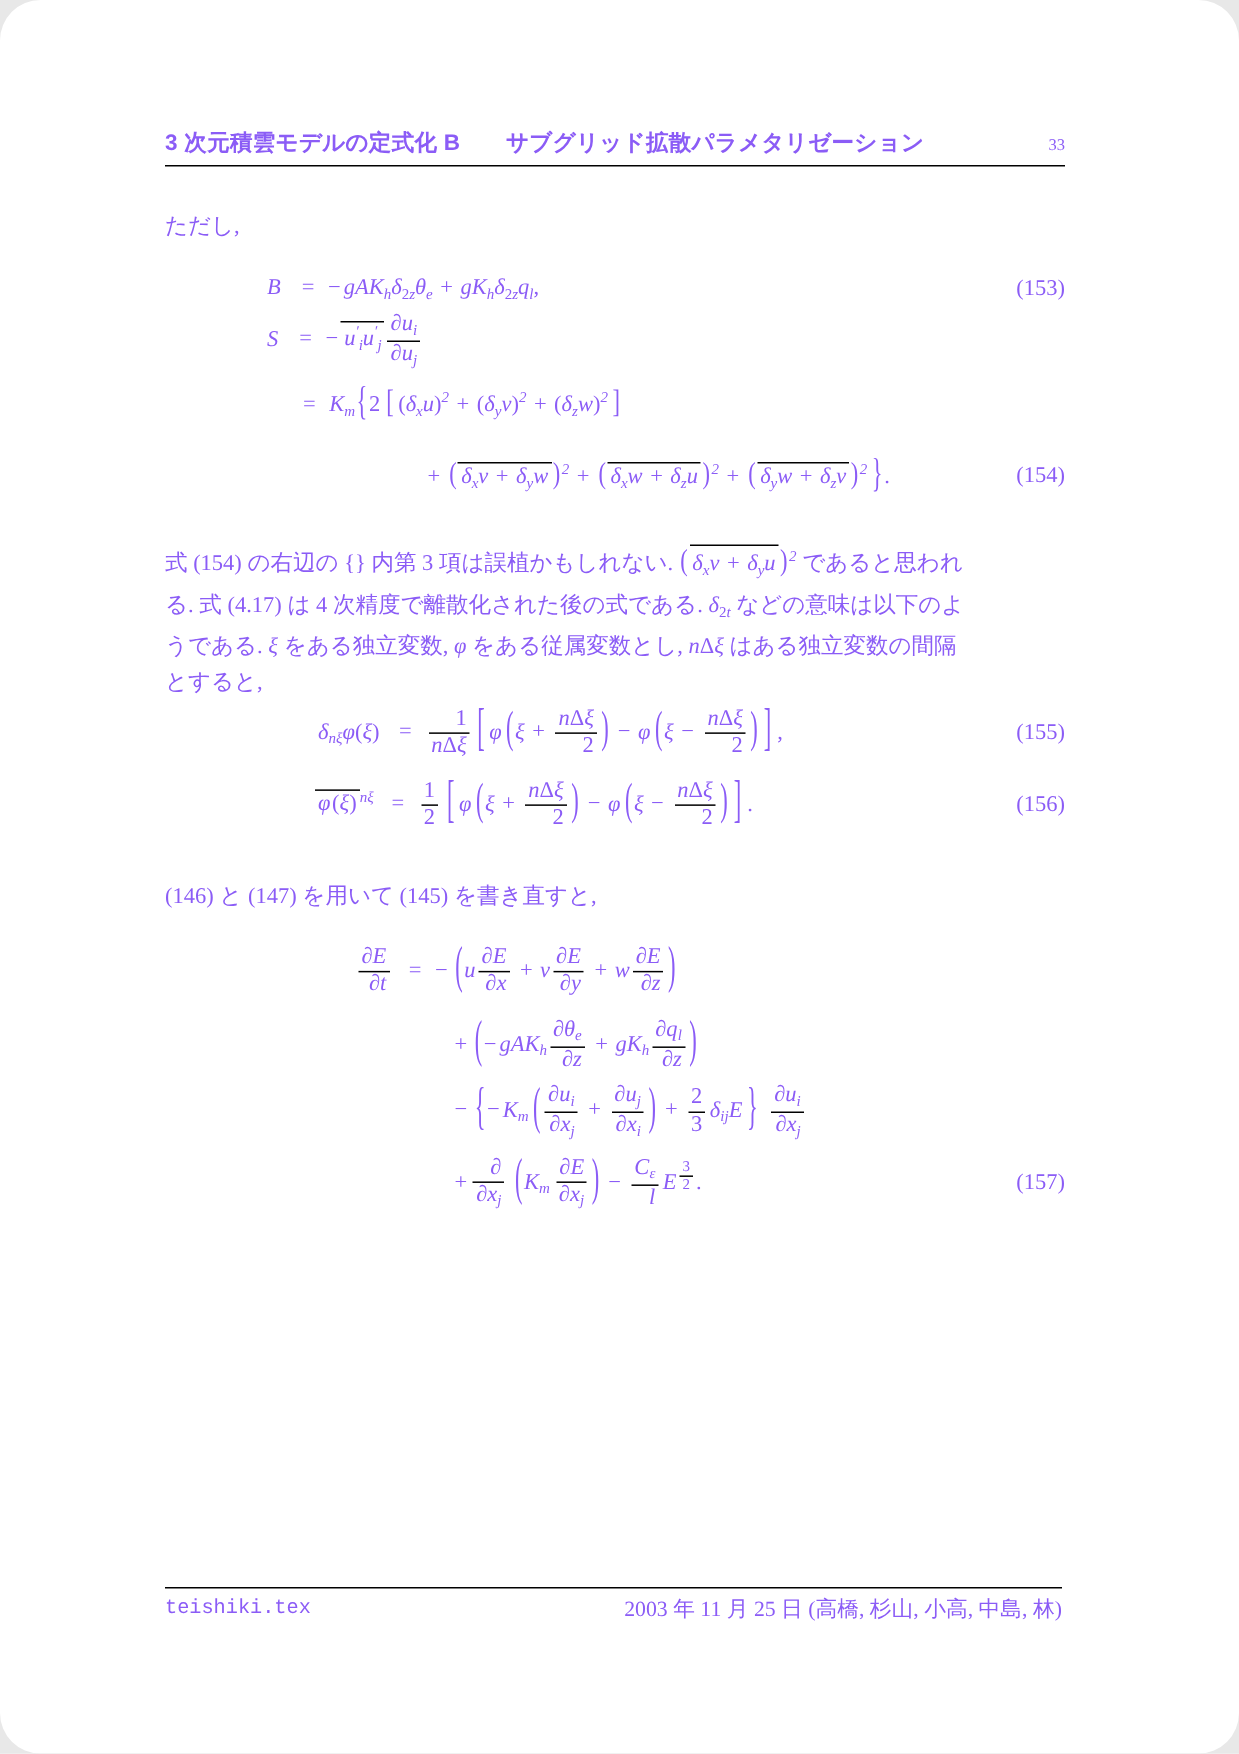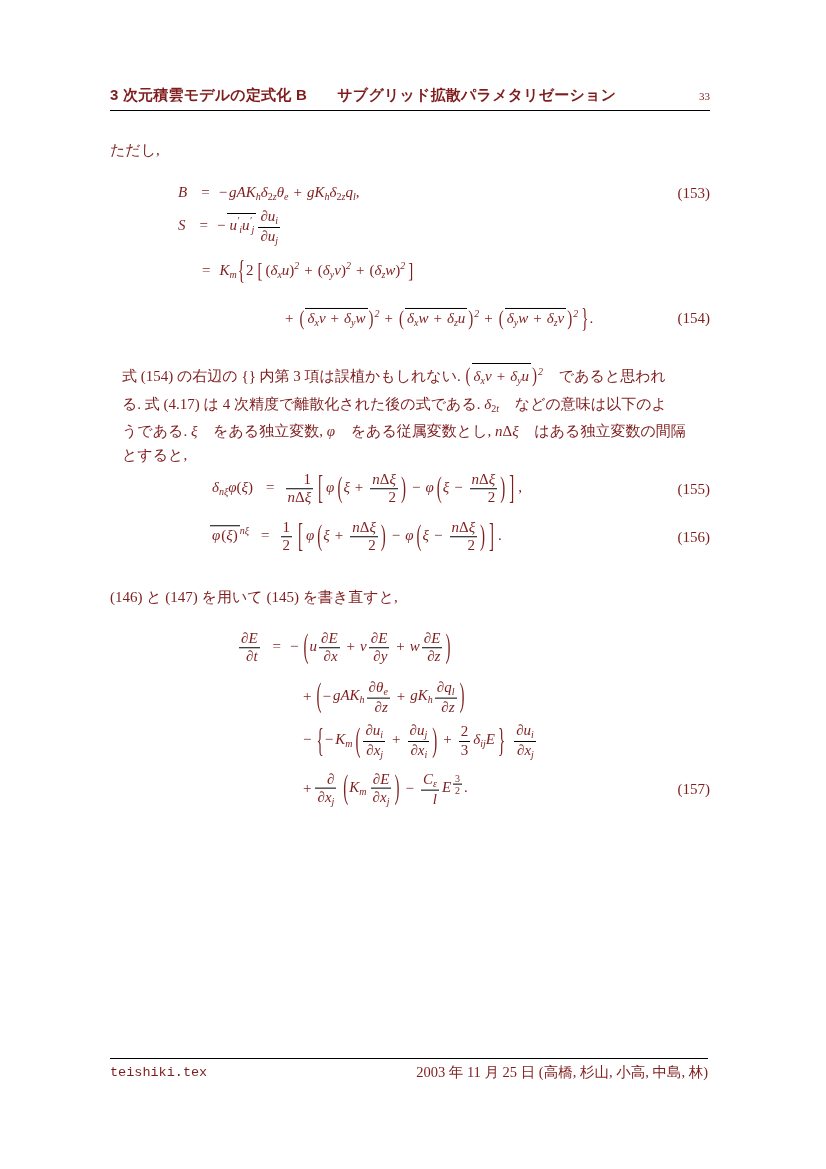--- a/index.html
+++ b/index.html
@@ -1,17 +1,17 @@
 <!DOCTYPE html>
 <html><head>
 <meta charset="utf-8">
 <style>
   html,body{margin:0;padding:0;background:#e8e8e8;}
-  .page{position:relative;width:826px;height:1169px;background:#ffffff;color:#7f1d1d;
-        font-family:"Liberation Serif","DejaVu Serif",serif;font-size:15px;overflow:hidden;margin:0 auto;}
+  .page{position:relative;width:826px;height:1169px;background:#ffffff;color:#8b5cf6;
+        font-family:"Liberation Serif","DejaVu Serif",serif;font-size:15px;overflow:hidden;margin:0 auto;border-radius:27px;}
   .rule{position:absolute;height:1px;background:#000;}
   .hdr{position:absolute;left:110px;top:86px;width:600px;display:flex;justify-content:space-between;align-items:baseline;}
   .hdr-title{font-family:"Liberation Sans","DejaVu Sans",sans-serif;font-weight:bold;font-size:15px;letter-spacing:0.2px;}
   .hdr-page{font-size:11px;}
   .txtline{position:absolute;white-space:nowrap;}
   .mono{font-family:"Liberation Mono","DejaVu Sans Mono",monospace;font-size:13.5px;}
   .eqrow{position:absolute;white-space:nowrap;transform:translateY(-50%);}
   .eqnum{position:absolute;right:116px;transform:translateY(-50%);}
   .para{position:absolute;}
   .pline{line-height:23.5px;white-space:nowrap;}
@@ -21,21 +21,21 @@
   .mo{margin:0 5px;}
   .om{margin-right:2px;}
   .sb{font-size:10px;font-style:italic;vertical-align:-3px;}
   .sp{font-size:10px;font-style:italic;vertical-align:6px;}
   .frac{display:inline-block;vertical-align:middle;text-align:center;margin:0 2px;}
   .fn,.fd{display:block;line-height:1.15;padding:0 2px;text-align:right;}
   .fd{border-top:1px solid #000;}
   .ov{display:inline-block;border-top:1px solid #000;padding:1px 2px 0 2px;}
   .big{display:inline-block;vertical-align:middle;margin:0 1px;position:relative;top:-1px;}
   .gap{display:inline-block;}
-  .tx{font-style:normal;margin-left:12px;}
+  .tx{font-style:normal;}
 </style>
 </head>
 <body>
 
 <div class="page">
 
   <div class="hdr">
     <span class="hdr-title">3 次元積雲モデルの定式化 B　　サブグリッド拡散パラメタリゼーション</span>
     <span class="hdr-page">33</span>
   </div>

